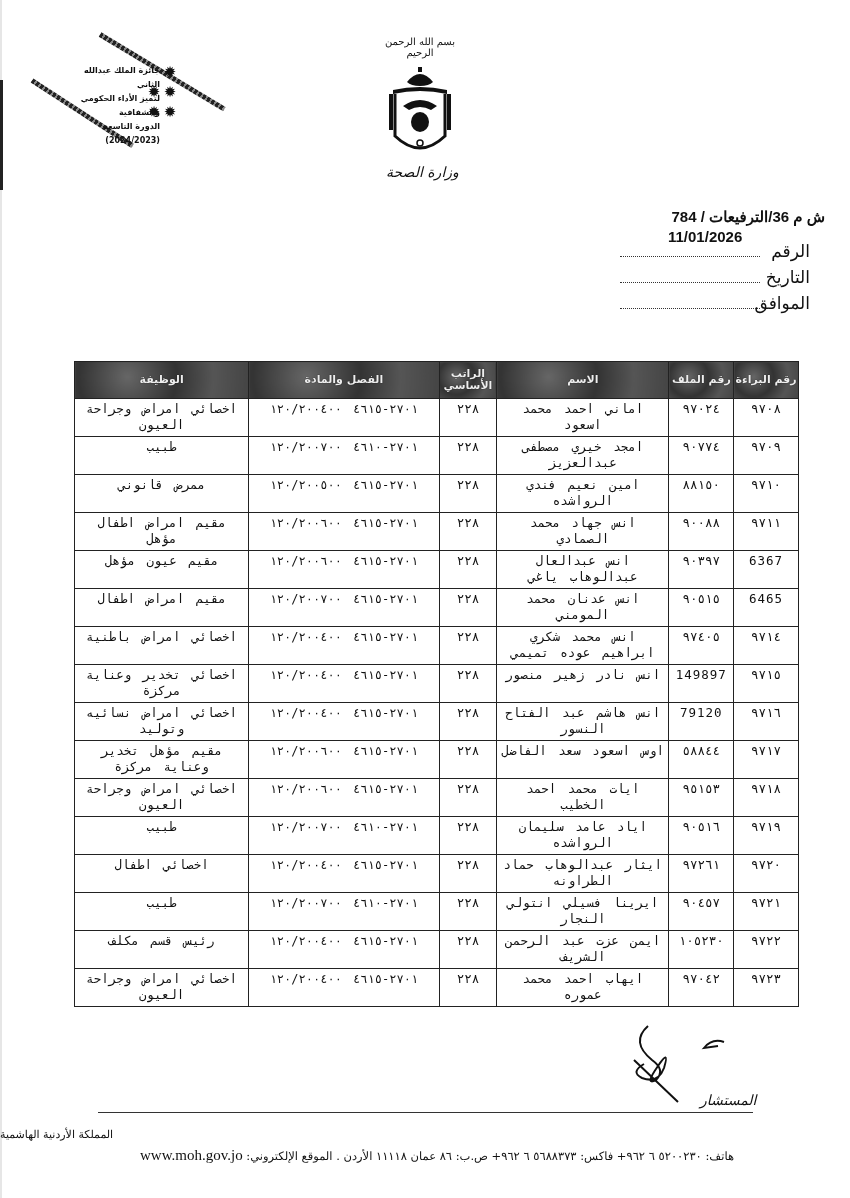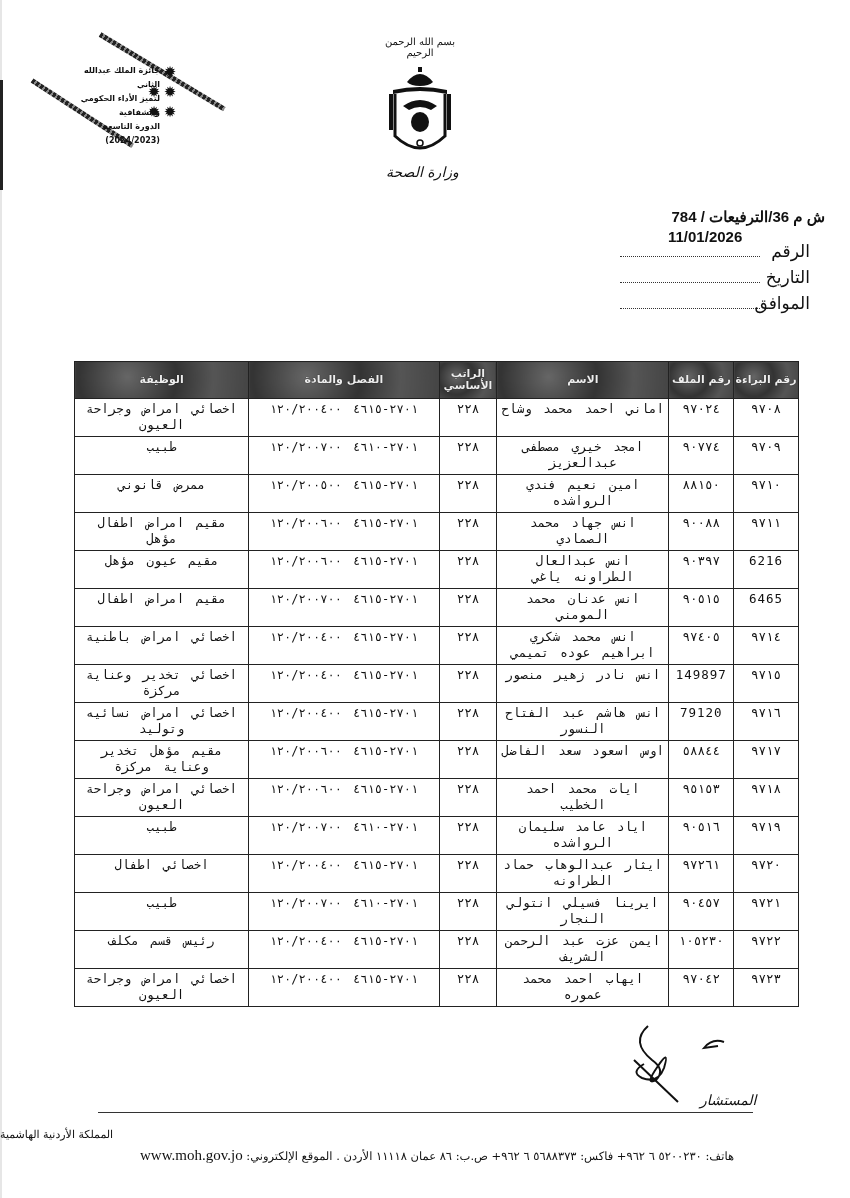--- a/index.html
+++ b/index.html
@@ -131,21 +131,21 @@
       <th>الاسم</th>
       <th>الراتب الأساسي</th>
       <th>الفصل والمادة</th>
       <th>الوظيفة</th>
     </tr>
   </thead>
   <tbody id="tbody">
       <tr>
         <td class="num">٩٧٠٨</td>
         <td class="num">٩٧٠٢٤</td>
-        <td>اماني احمد محمد وشاح</td>
+        <td>اماني احمد محمد اسعود</td>
         <td class="num">٢٢٨</td>
         <td class="code">٢٧٠١-٤٦١٥ ١٢٠/٢٠٠٤٠٠</td>
         <td class="job">اخصائي امراض وجراحة العيون</td>
       </tr>
       <tr>
         <td class="num">٩٧٠٩</td>
         <td class="num">٩٠٧٧٤</td>
         <td>امجد خيري مصطفى عبدالعزيز</td>
         <td class="num">٢٢٨</td>
         <td class="code">٢٧٠١-٤٦١٠ ١٢٠/٢٠٠٧٠٠</td>
@@ -161,23 +161,23 @@
       </tr>
       <tr>
         <td class="num">٩٧١١</td>
         <td class="num">٩٠٠٨٨</td>
         <td>انس جهاد محمد الصمادي</td>
         <td class="num">٢٢٨</td>
         <td class="code">٢٧٠١-٤٦١٥ ١٢٠/٢٠٠٦٠٠</td>
         <td class="job">مقيم امراض اطفال مؤهل</td>
       </tr>
       <tr>
-        <td class="num">6216</td>
+        <td class="num">6367</td>
         <td class="num">٩٠٣٩٧</td>
-        <td>انس عبدالعال الطراونه ياغي</td>
+        <td>انس عبدالعال عبدالوهاب ياغي</td>
         <td class="num">٢٢٨</td>
         <td class="code">٢٧٠١-٤٦١٥ ١٢٠/٢٠٠٦٠٠</td>
         <td class="job">مقيم عيون مؤهل</td>
       </tr>
       <tr>
         <td class="num">6465</td>
         <td class="num">٩٠٥١٥</td>
         <td>انس عدنان محمد المومني</td>
         <td class="num">٢٢٨</td>
         <td class="code">٢٧٠١-٤٦١٥ ١٢٠/٢٠٠٧٠٠</td>

